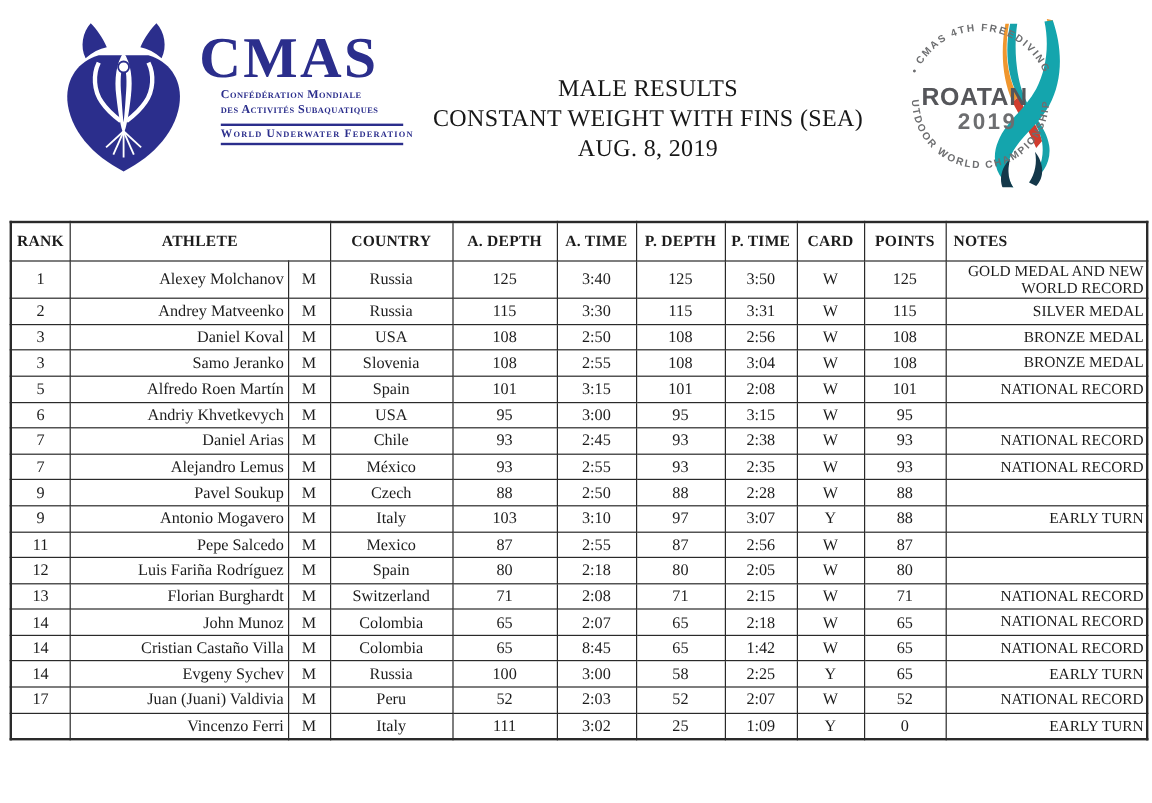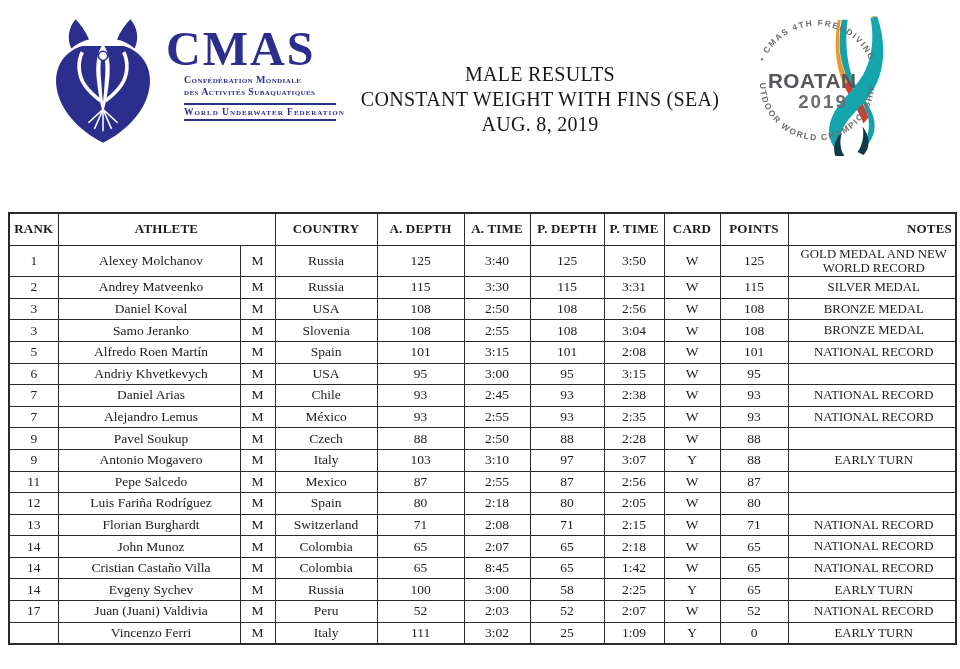--- a/index.html
+++ b/index.html
@@ -1,20 +1,20 @@
 <!DOCTYPE html>
 <html><head>
 <meta charset="utf-8">
 <style>
   html,body{margin:0;padding:0;background:#ffffff;}
   body{width:960px;height:669px;overflow:hidden;position:relative;
        font-family:"Liberation Serif","DejaVu Serif",serif;color:#1c1c1c;}
 
   
-  .header{position:relative;width:960px;height:212px;}
+  .header{position:relative;width:960px;height:184px;}
   .cmas-block{position:absolute;left:42px;top:12px;display:flex;}
   .cmas-emblem{width:122px;height:140px;}
   .cmas-word{margin-left:2px;margin-top:14px;}
   .cmas-name{font-size:48px;font-weight:bold;color:#2b2e8c;letter-spacing:2px;line-height:46px;}
   .cmas-sub{margin-left:18px;margin-top:2px;width:152px;}
   .cmas-sub-line{font-size:10px;font-variant:small-caps;font-weight:bold;color:#2b2e8c;
                  letter-spacing:.4px;line-height:12px;white-space:nowrap;}
   .cmas-fed{margin-top:5px;border-top:2px solid #2b2e8c;border-bottom:2px solid #2b2e8c;
             padding:2px 0;font-size:9.5px;font-variant:small-caps;font-weight:bold;
             color:#2b2e8c;letter-spacing:1px;white-space:nowrap;}
@@ -31,24 +31,24 @@
   .roatan-year{font-family:"Liberation Sans","DejaVu Sans",sans-serif;font-size:19px;
                font-weight:bold;letter-spacing:2px;fill:#6d6e70;}
 
   
   table.results{border-collapse:collapse;table-layout:fixed;width:947px;margin-left:8px;
                 border:2px solid #2a2a2a;}
   .results th,.results td{border:1px solid #2a2a2a;overflow:hidden;white-space:nowrap;
                 padding:0 3px;font-size:13.5px;color:#1c1c1c;}
   .results thead tr{height:32px;}
   .results th{font-size:13px;font-weight:bold;letter-spacing:.2px;text-align:center;}
-  .results th.lft{text-align:right;padding-left:6px;}
+  .results th.lft{text-align:left;padding-left:6px;}
   .results tbody tr{height:21.6px;}
   .results td.c{text-align:center;}
-  .results td.l{text-align:center;padding-left:7px;}
+  .results td.l{text-align:right;padding-left:7px;}
   .results td.notes{font-size:12.8px;white-space:normal;line-height:1.12;padding:1px 2px 1px 6px;}
 </style>
 </head>
 <body>
 
 <div class="header">
 
   <div class="cmas-block">
     <svg class="cmas-emblem" viewBox="0 0 200 230" xmlns="http://www.w3.org/2000/svg">
       <path fill="#2b2e8c" d="M55,12 C44,24 40,44 48,60 C57,52 67,47 77,45 C71,31 63,20 55,12 Z"></path>

